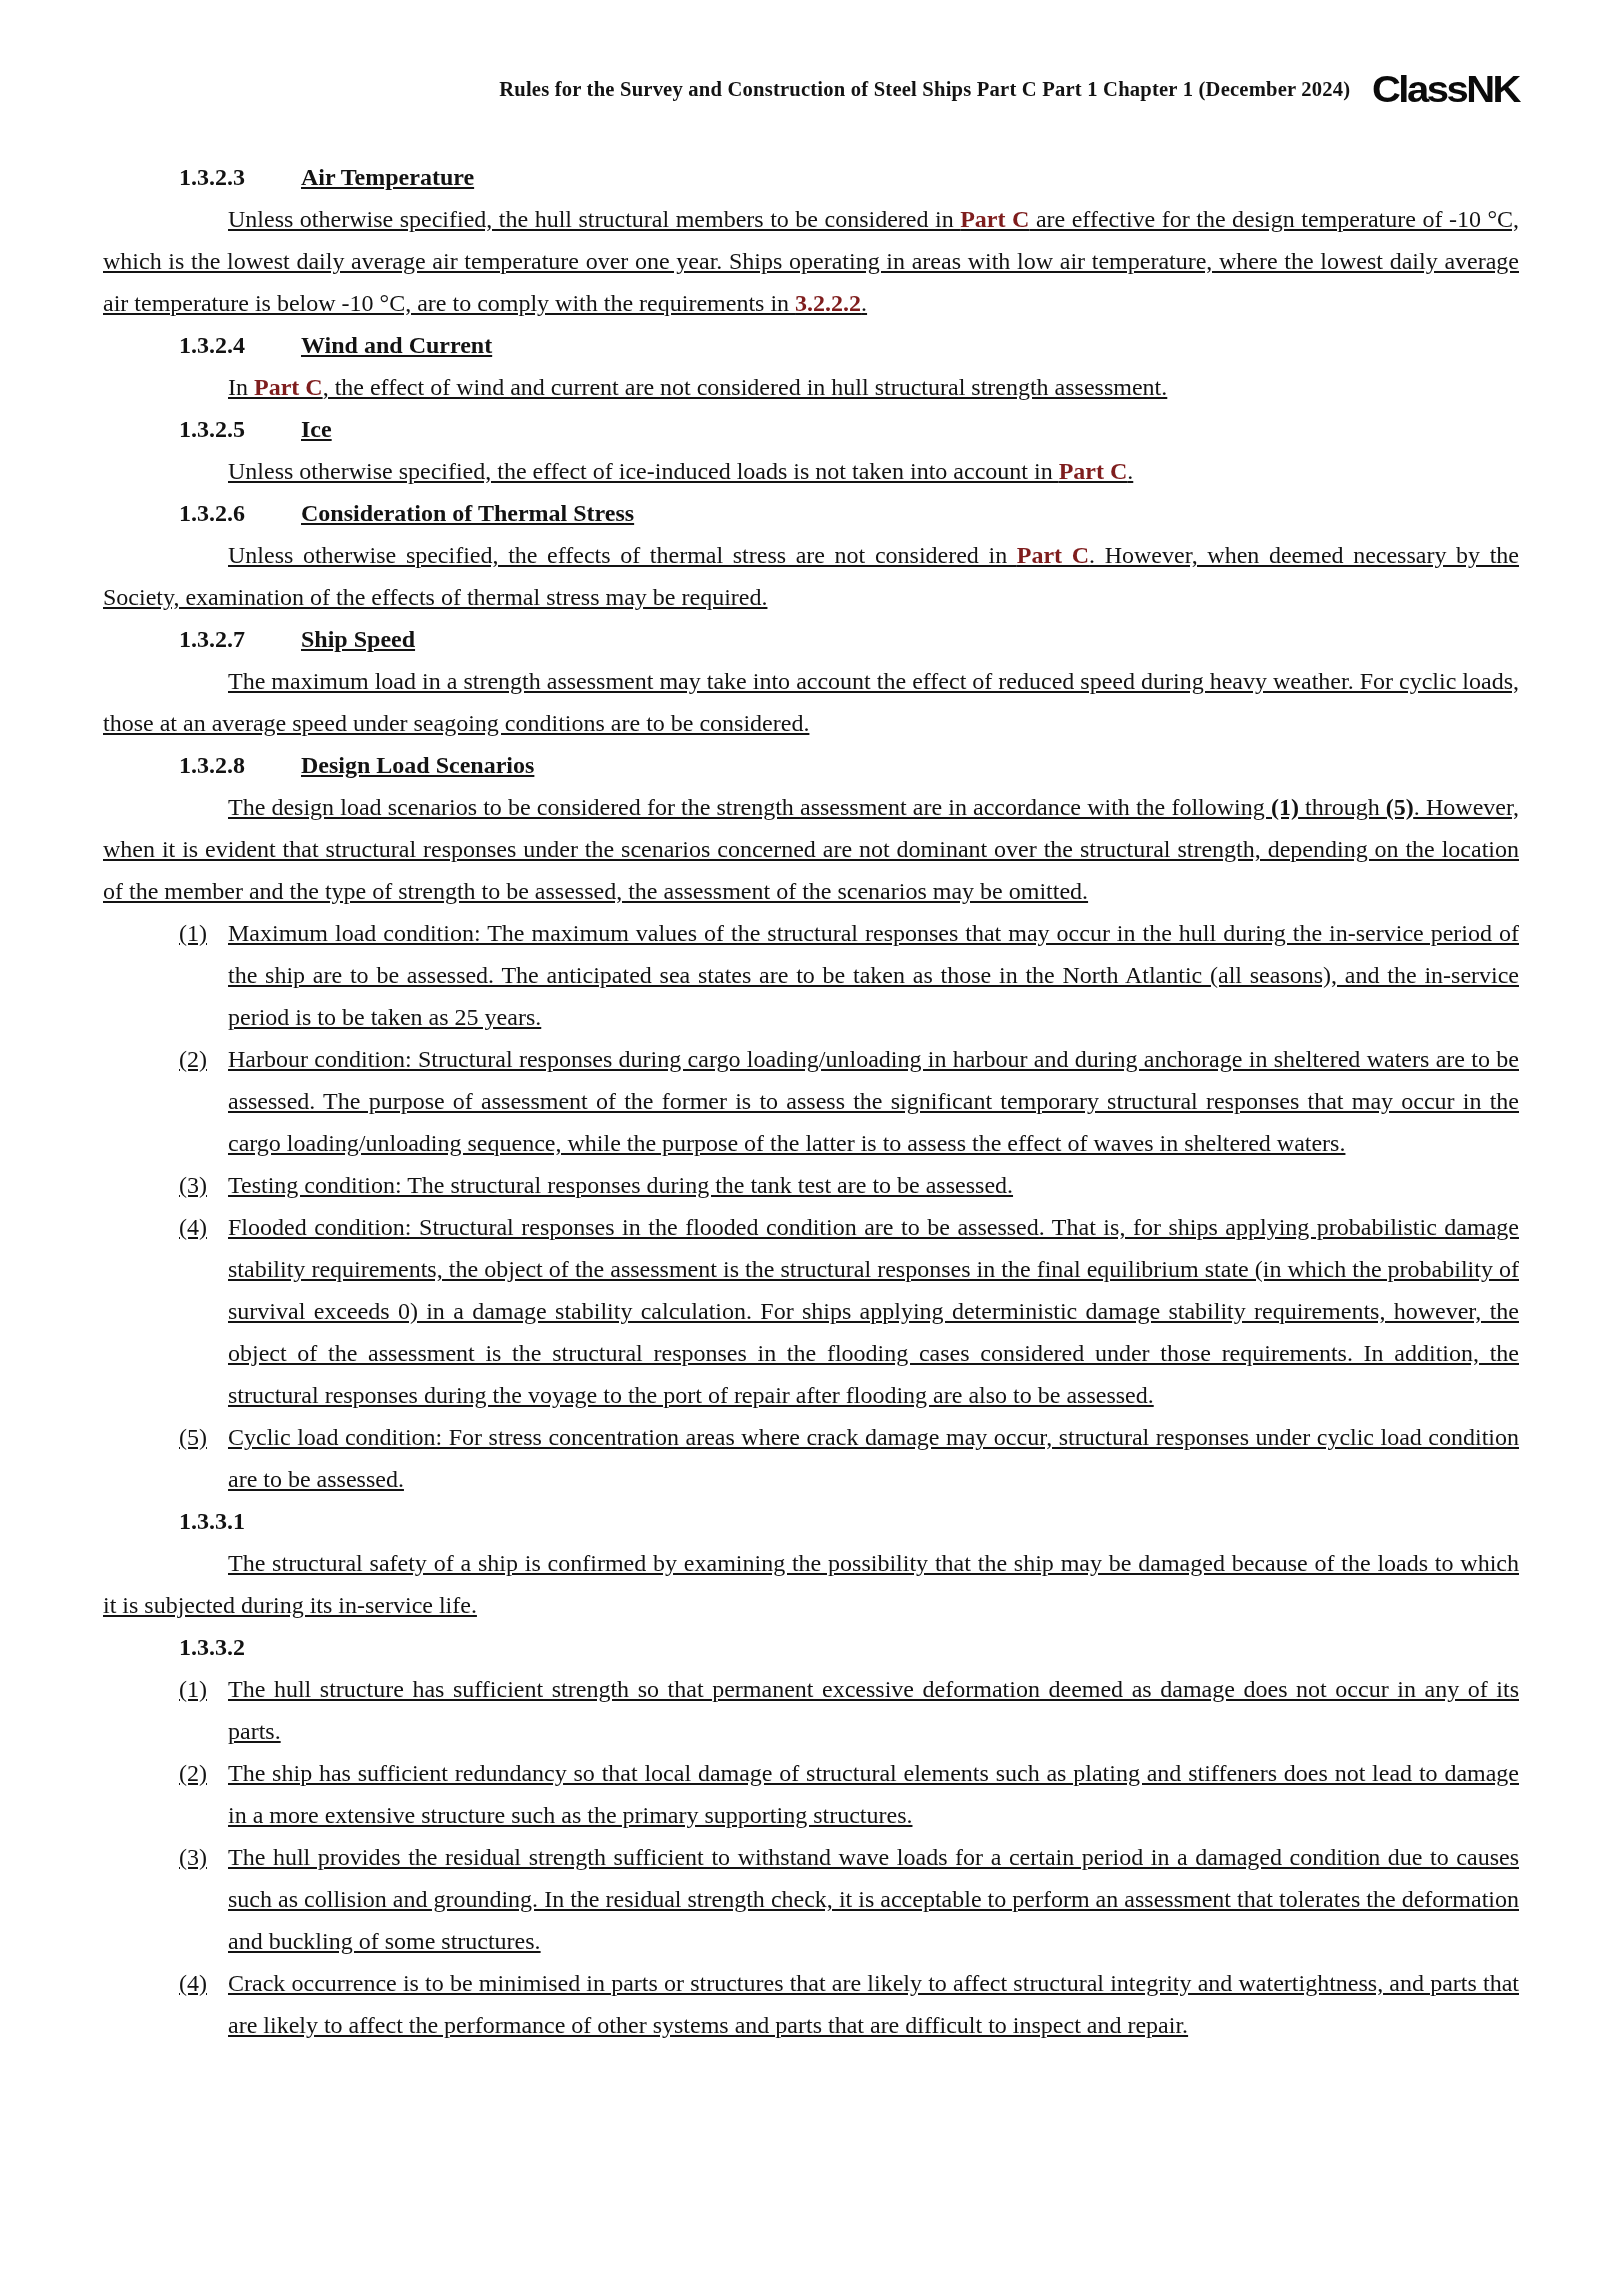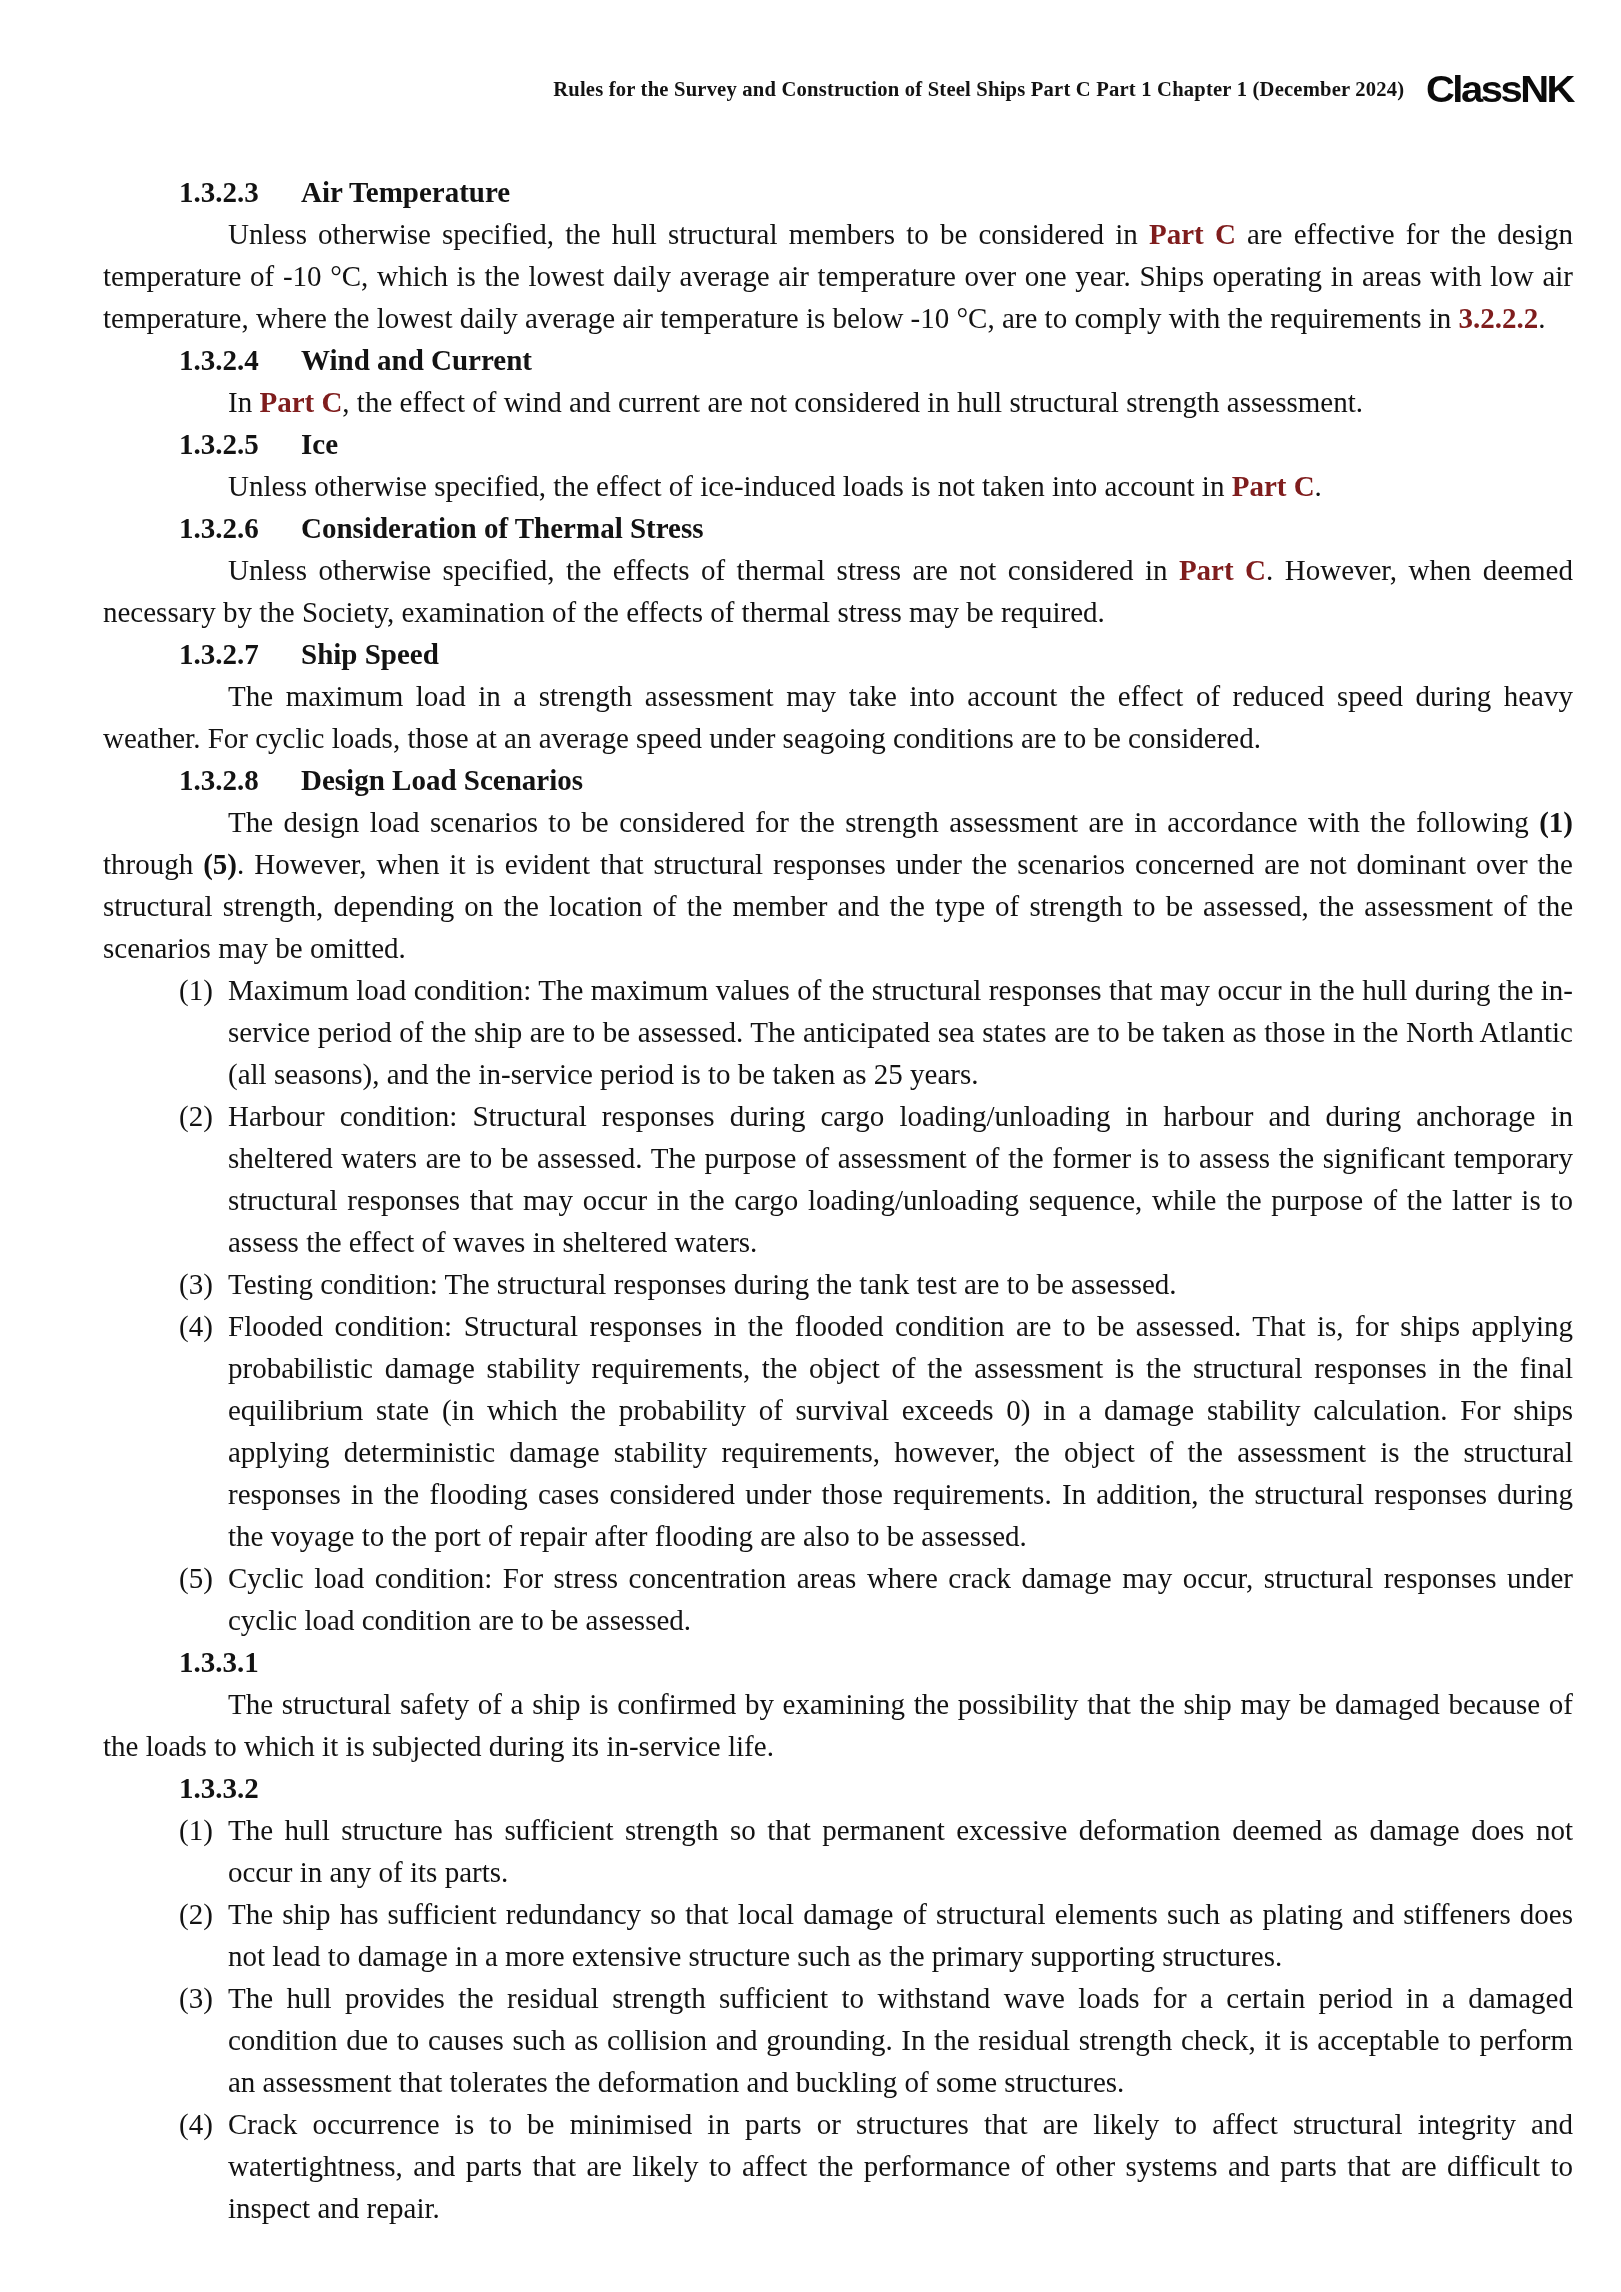--- a/index.html
+++ b/index.html
@@ -12,21 +12,21 @@
     width: 1621px;
     height: 2293px;
     position: relative;
     font-family: "Liberation Serif", serif;
     color: #131313;
     overflow: hidden;
   }
   .page {
     position: absolute;
     inset: 0;
-    padding: 0 48px 0 103px;
+    padding: 0 102px 0 103px;
     box-sizing: border-box;
   }
   .header {
     margin-top: 69px;
     display: flex;
     justify-content: flex-end;
     align-items: center;
     gap: 21.6px;
   }
   .header-title {
@@ -38,23 +38,24 @@
   .logo {
     font-family: "Liberation Sans", sans-serif;
     font-weight: 900;
     font-size: 40px;
     letter-spacing: -2.5px;
     line-height: 1;
     color: #0b0b0b;
     transform: scaleY(0.92);
   }
   .content {
-    margin-top: 62px;
-    font-size: 29px;
+    margin-top: 47px;
+    font-size: 24px;
     line-height: 42px;
+    text-decoration: underline;
   }
   .heading {
     font-weight: bold;
     padding-left: 76px;
   }
   .h-num {
     display: inline-block;
     min-width: 122px;
   }
   .para {

